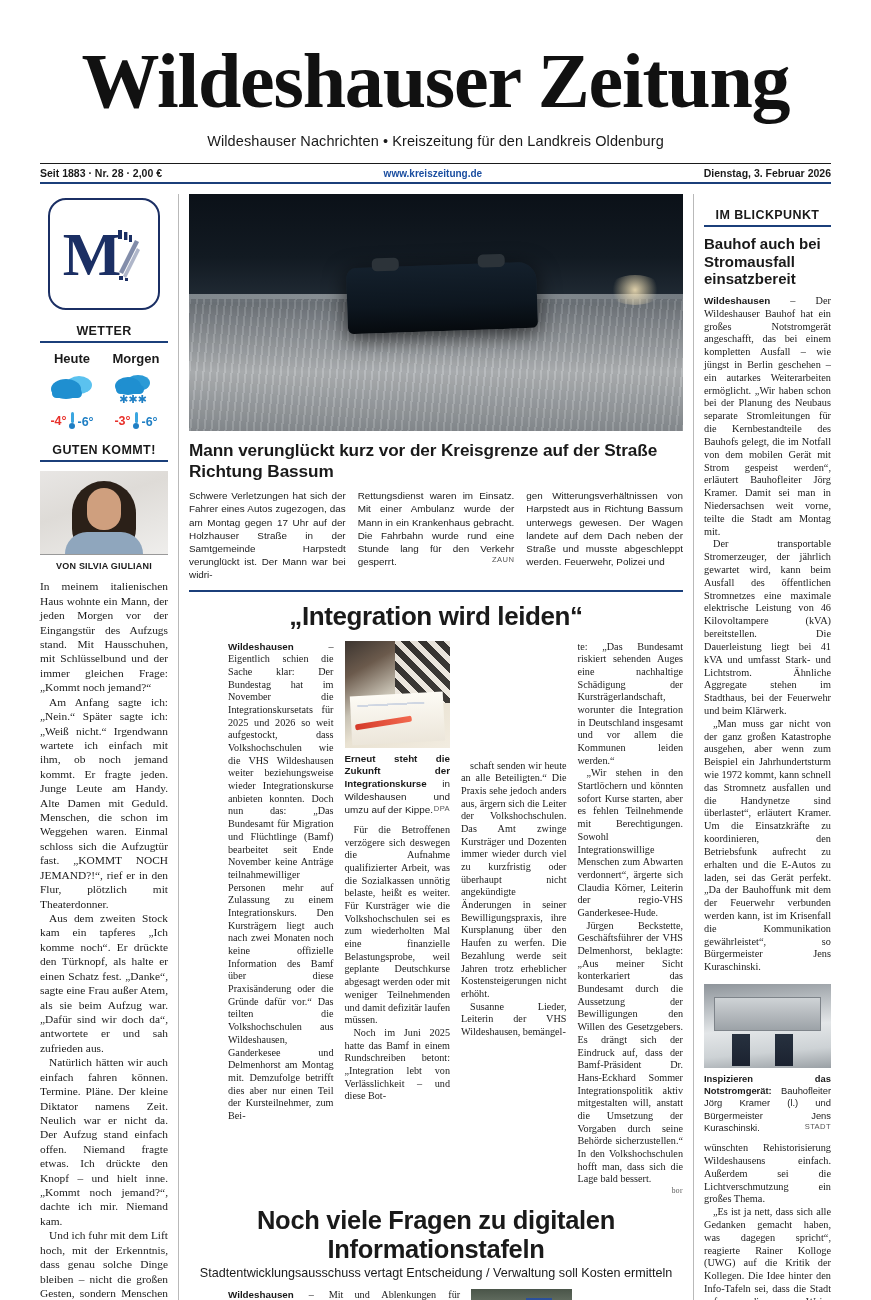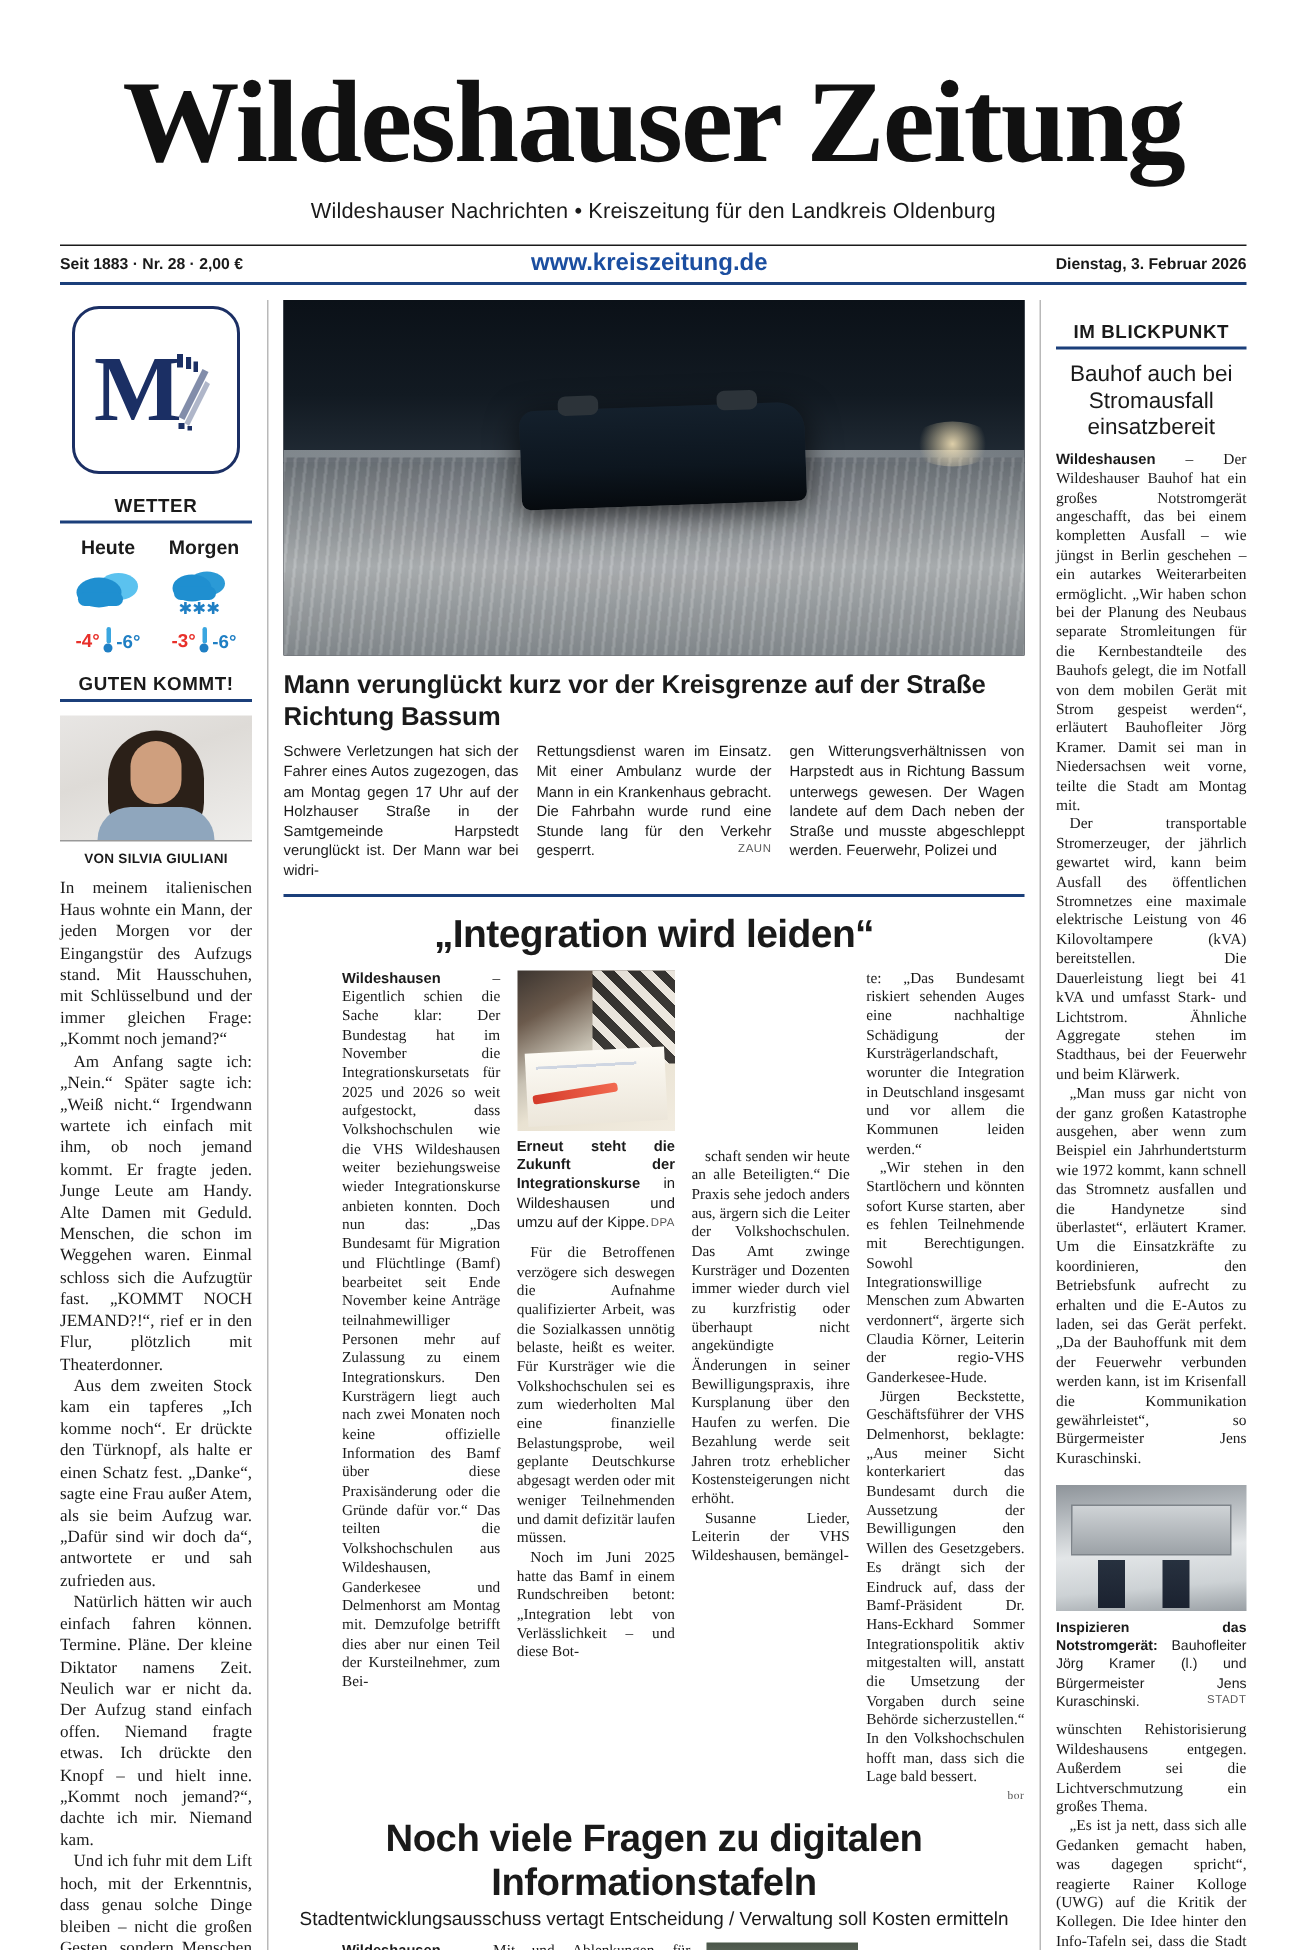--- a/index.html
+++ b/index.html
@@ -37,21 +37,21 @@
   .masthead-rule-top {
     border-top: 1.6px solid #1a1a1a;
     margin-top: 14px;
   }
   .masthead-bar {
     display: flex; align-items: center; justify-content: space-between;
     font-family: "Liberation Sans", sans-serif;
     font-size: 10.5px; font-weight: bold;
     padding: 3px 0 3px;
   }
-  .masthead-bar .url { color: #1b4ea0; font-size: 16px; }
+  .masthead-bar .url { color: #1b4ea0; font-size: 10px; }
   .masthead-rule-bot {
     border-top: 2.2px solid #1b3f7a;
   }
 
   
   .columns {
     display: flex;
     gap: 0;
     margin-top: 10px;
   }
@@ -293,22 +293,22 @@
 
   
   .r-body {
     font-size: 10.3px; line-height: 1.245; text-align: justify; hyphens: auto;
   }
   .r-body p { text-indent: 9px; }
   .r-body p:first-child { text-indent: 0; }
   .r-body b { font-family: "Liberation Sans", sans-serif; font-size: 9.9px; }
   .r-head {
     font-family: "Liberation Sans", sans-serif;
-    font-weight: normal; font-size: 15px; line-height: 1.17;
-    text-align: center; margin: 8px 0 7px;
+    font-weight: bold; font-size: 15px; line-height: 1.17;
+    text-align: left; margin: 8px 0 7px;
   }
   .r-photo {
     width: 100%; height: 84px; margin-top: 10px;
     background: linear-gradient(175deg,#8e949a 0%,#b9bec2 26%,#e3e6e8 52%,#cdd2d5 78%,#9aa0a5 100%);
     position: relative; overflow: hidden;
   }
   .r-photo .gen {
     position: absolute; left: 8%; top: 16%; width: 84%; height: 40%;
     background: linear-gradient(180deg,#cfd3d6,#9ca2a7);
     border: 1px solid #7e848a;
@@ -517,20 +517,20 @@
       <div class="r-photo">
         <div class="gen"></div>
           <div class="p1"></div>
           <div class="p2"></div>
       </div>
       <div class="r-cap">
         <b>Inspizieren das Notstromgerät:</b><span> Bauhofleiter Jörg Kramer (l.) und Bürgermeister Jens Kuraschinski.</span>
         <span class="credit">STADT</span>
       </div>
       <div class="r-body" style="margin-top:8px">
-        <p style="text-indent:0">wünschten Rehistorisierung Wildeshausens entgegen. Außerdem sei die Lichtverschmutzung ein großes Thema.</p>
+        <p style="text-indent:0">wünschten Rehistorisierung Wildeshausens einfach. Außerdem sei die Lichtverschmutzung ein großes Thema.</p>
         <p>„Es ist ja nett, dass sich alle Gedanken gemacht haben, was dagegen spricht“, reagierte Rainer Kolloge (UWG) auf die Kritik der Kollegen. Die Idee hinter den Info-Tafeln sei, dass die Stadt auf diese Weise Veranstaltungen und Vereine stärker bewerben, aber auch im Notfall informieren könne. Letztlich ging er den FDP-Änderungsantrag mit. Das Thema landet also bald wieder auf der Tagesordnung des Stadtentwicklungsausschusses.</p>
 
       </div>
     </div>
 
   </div>
 </div>
 
 </body></html>

